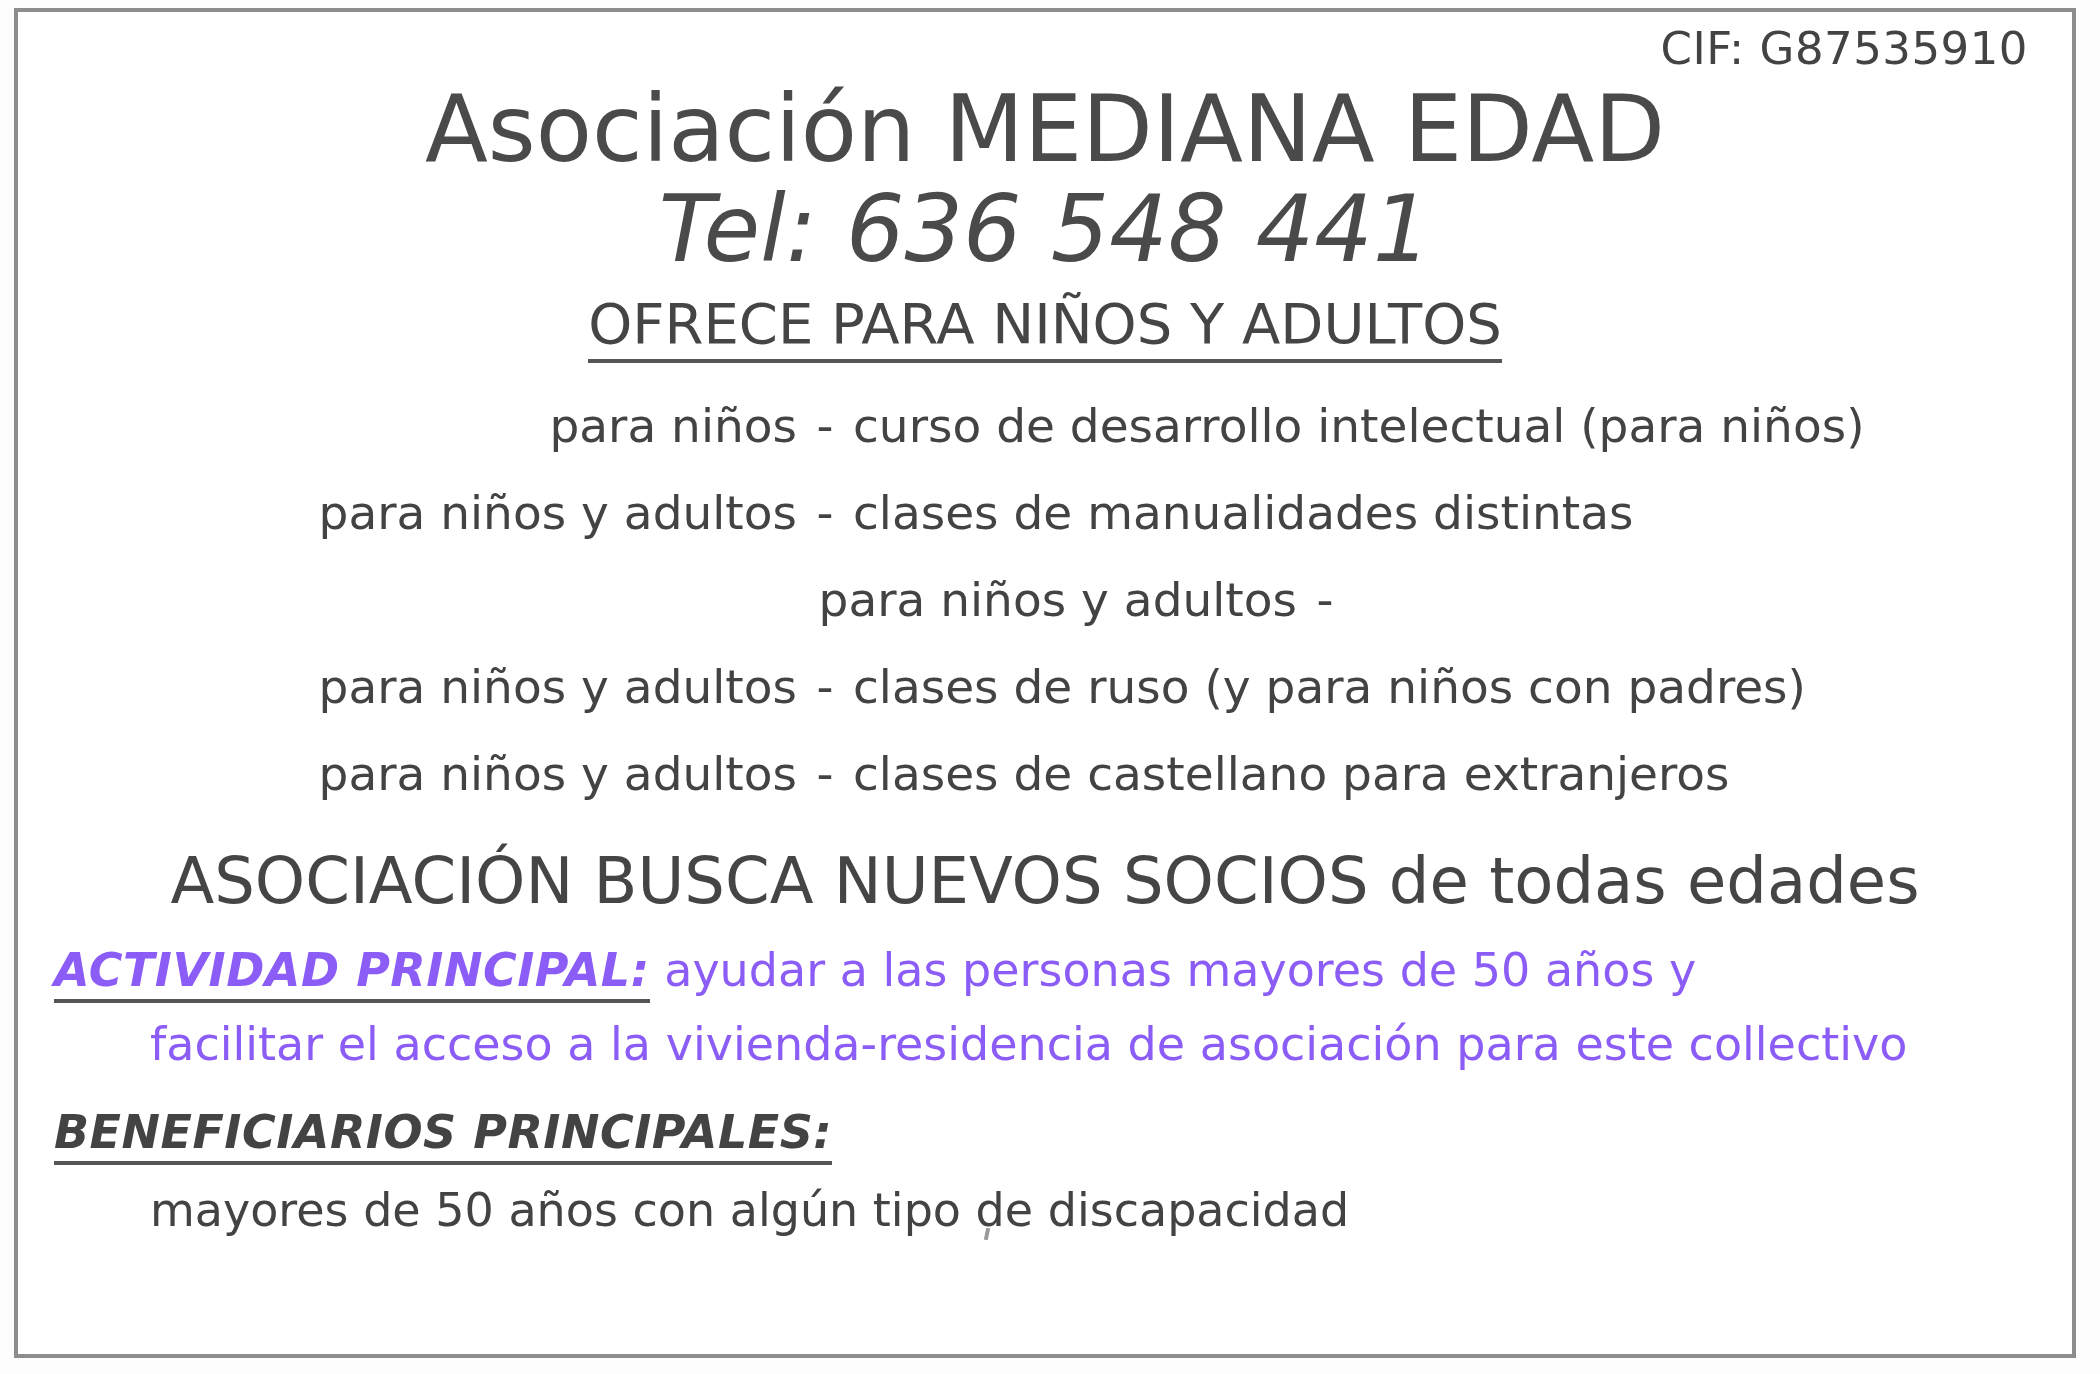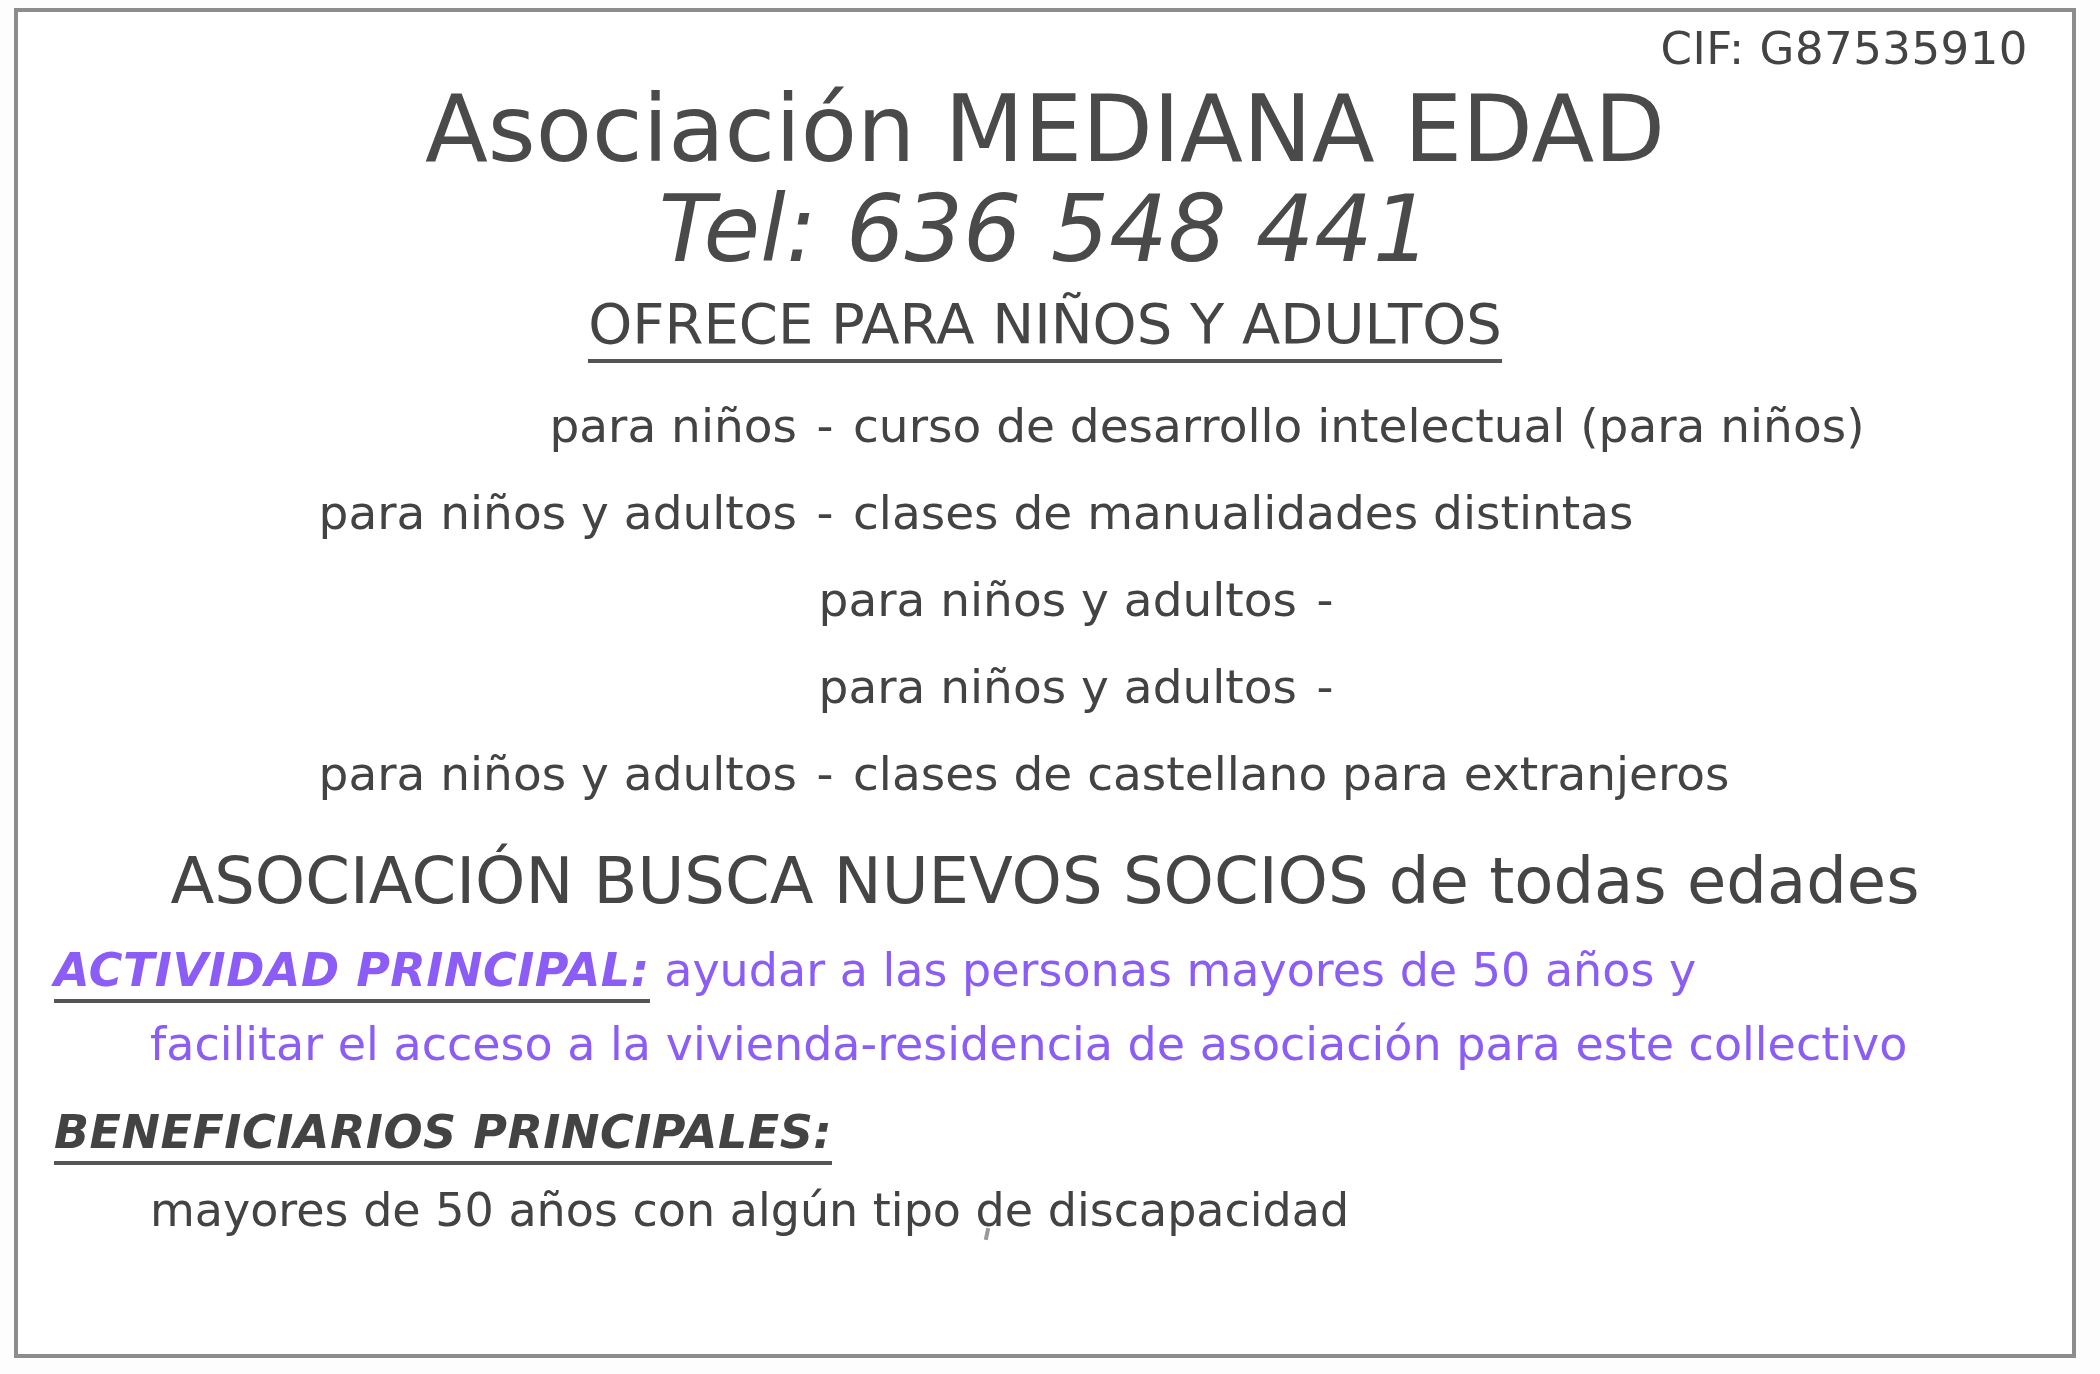--- a/index.html
+++ b/index.html
@@ -184,20 +184,21 @@
         <div class="svc-dash">-</div>
         <div class="svc-desc">clases de manualidades distintas</div>
       </div>
       <div class="svc-row">
         <div class="svc-aud">para niños y adultos</div>
         <div class="svc-dash">-</div>
       </div>
       <div class="svc-row">
         <div class="svc-aud">para niños y adultos</div>
         <div class="svc-dash">-</div>
+        <div class="svc-desc">clases de ruso (y para niños con padres)</div>
       </div>
       <div class="svc-row">
         <div class="svc-aud">para niños y adultos</div>
         <div class="svc-dash">-</div>
         <div class="svc-desc">clases de castellano para extranjeros</div>
       </div>
     </div>
 
     <div class="socios">ASOCIACIÓN BUSCA NUEVOS SOCIOS de todas edades</div>
 

